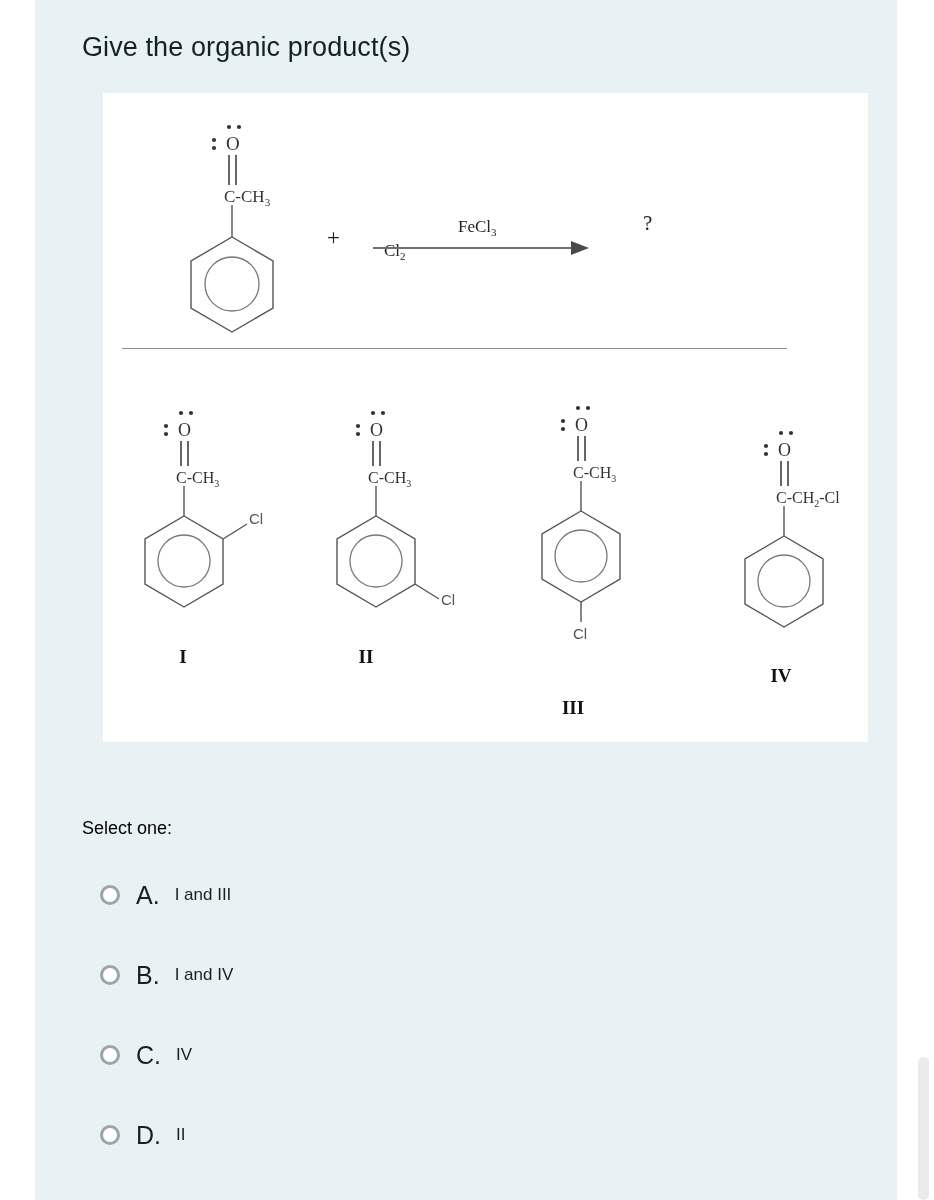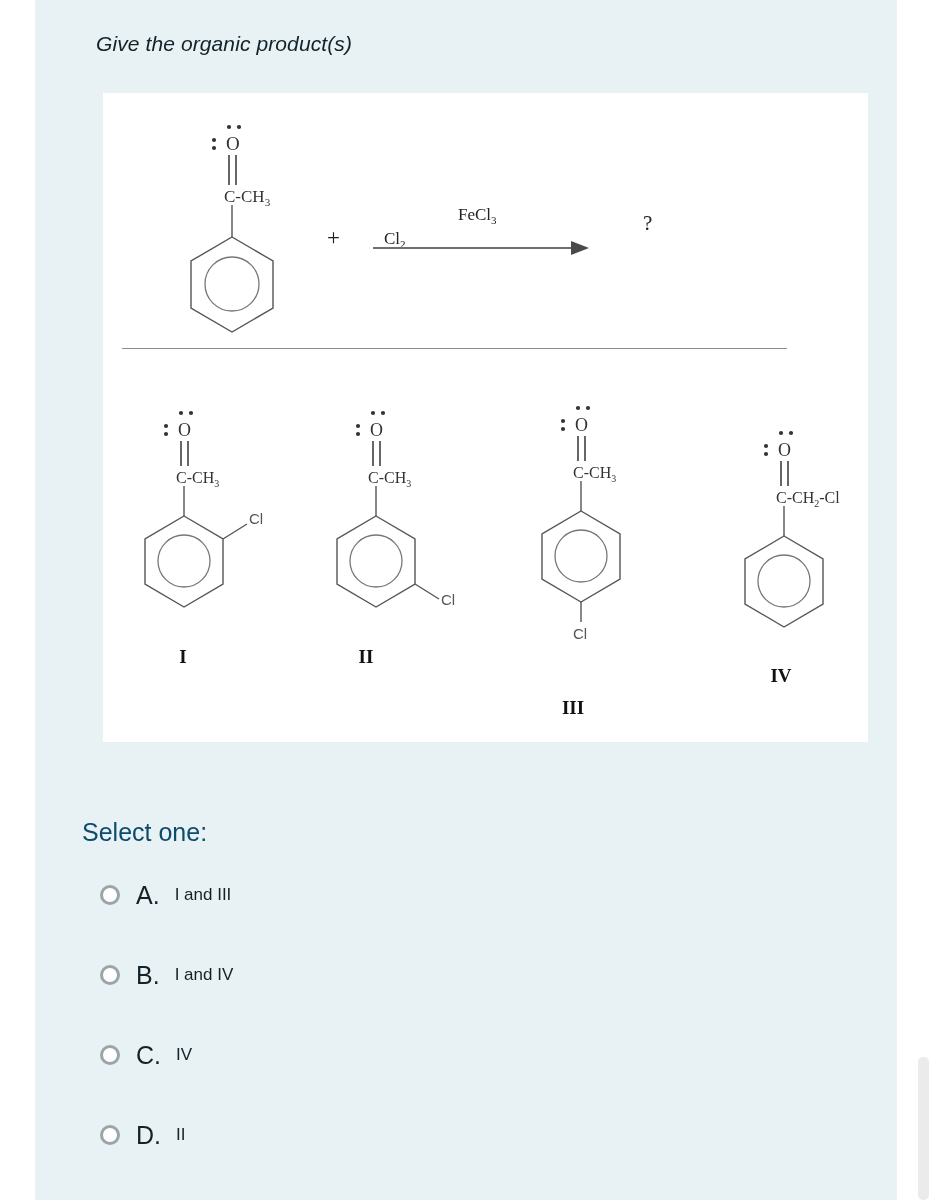--- a/index.html
+++ b/index.html
@@ -21,27 +21,26 @@
     position: absolute;
     left: 35px;
     top: 0;
     width: 862px;
     height: 1200px;
     background: #e8f1f3;
   }
 
   #question-title {
     position: absolute;
-    left: 96px;
+    left: 82px;
     top: 32px;
-    font-size: 21px;
+    font-size: 27px;
     color: #12222a;
     letter-spacing: 0.1px;
     white-space: nowrap;
-    font-style: italic;
   }
 
   
   #answer-card {
     position: absolute;
     left: 103px;
     top: 93px;
     width: 765px;
     height: 649px;
     background: #ffffff;
@@ -75,20 +74,21 @@
     font-family: "Liberation Serif", serif;
     font-size: 23px;
     color: #222;
   }
   .reagent {
     position: absolute;
     font-family: "Liberation Serif", serif;
     font-size: 17px;
     color: #222;
     white-space: nowrap;
+    margin-top: 12px;
   }
   .reagent sub { font-size: 11px; }
   .qmark {
     position: absolute;
     font-family: "Liberation Serif", serif;
     font-size: 21px;
     color: #222;
   }
 
   .roman-label {
@@ -99,22 +99,22 @@
     color: #111;
     text-align: center;
     white-space: nowrap;
   }
 
   
   #select-one {
     position: absolute;
     left: 82px;
     top: 818px;
-    font-size: 25px;
-    color: #0c4a6e;
+    font-size: 18px;
+    color: #000000;
     white-space: nowrap;
   }
   .option-row {
     position: absolute;
     left: 100px;
     display: flex;
     align-items: center;
     height: 34px;
   }
   .radio {

